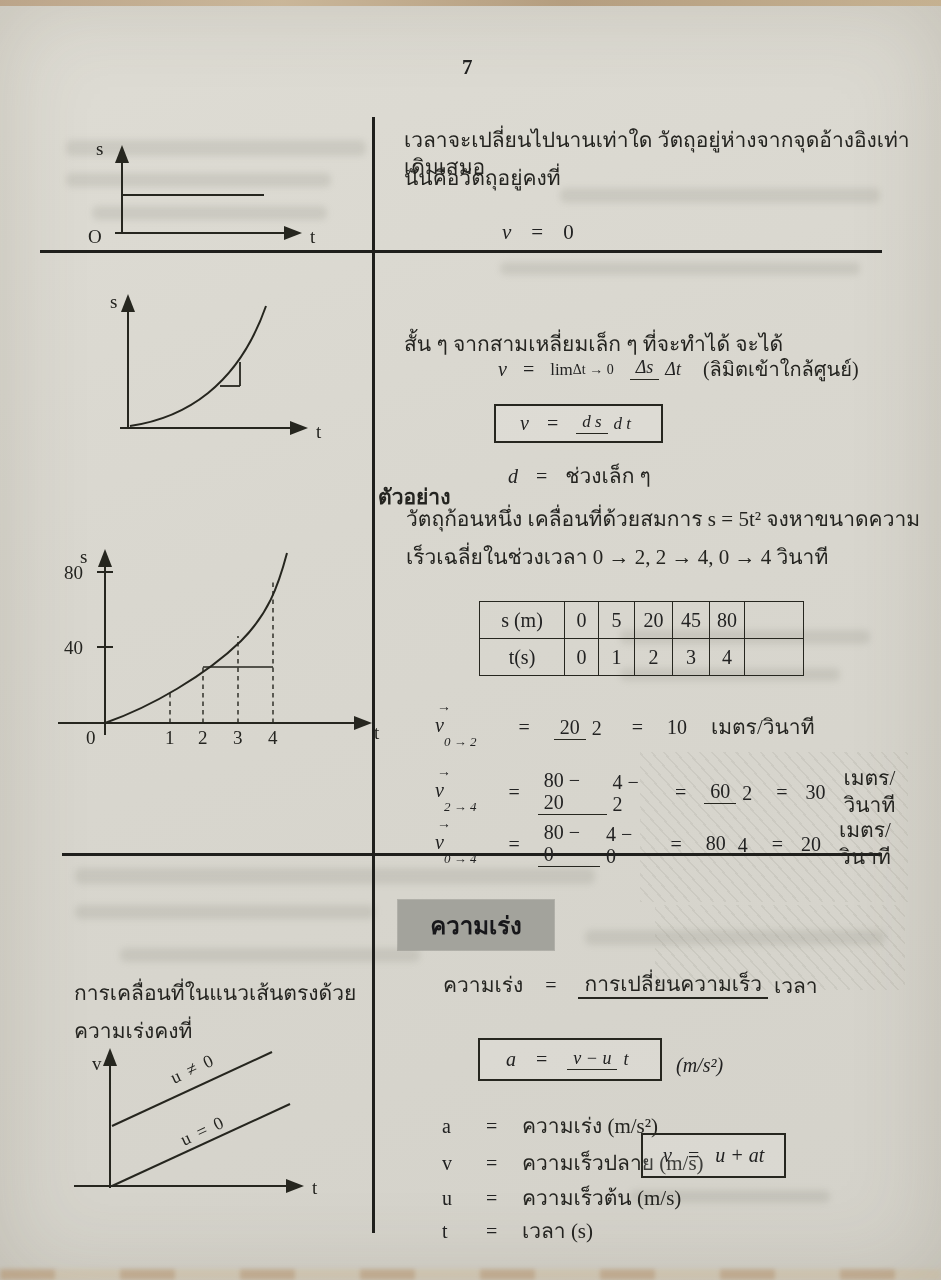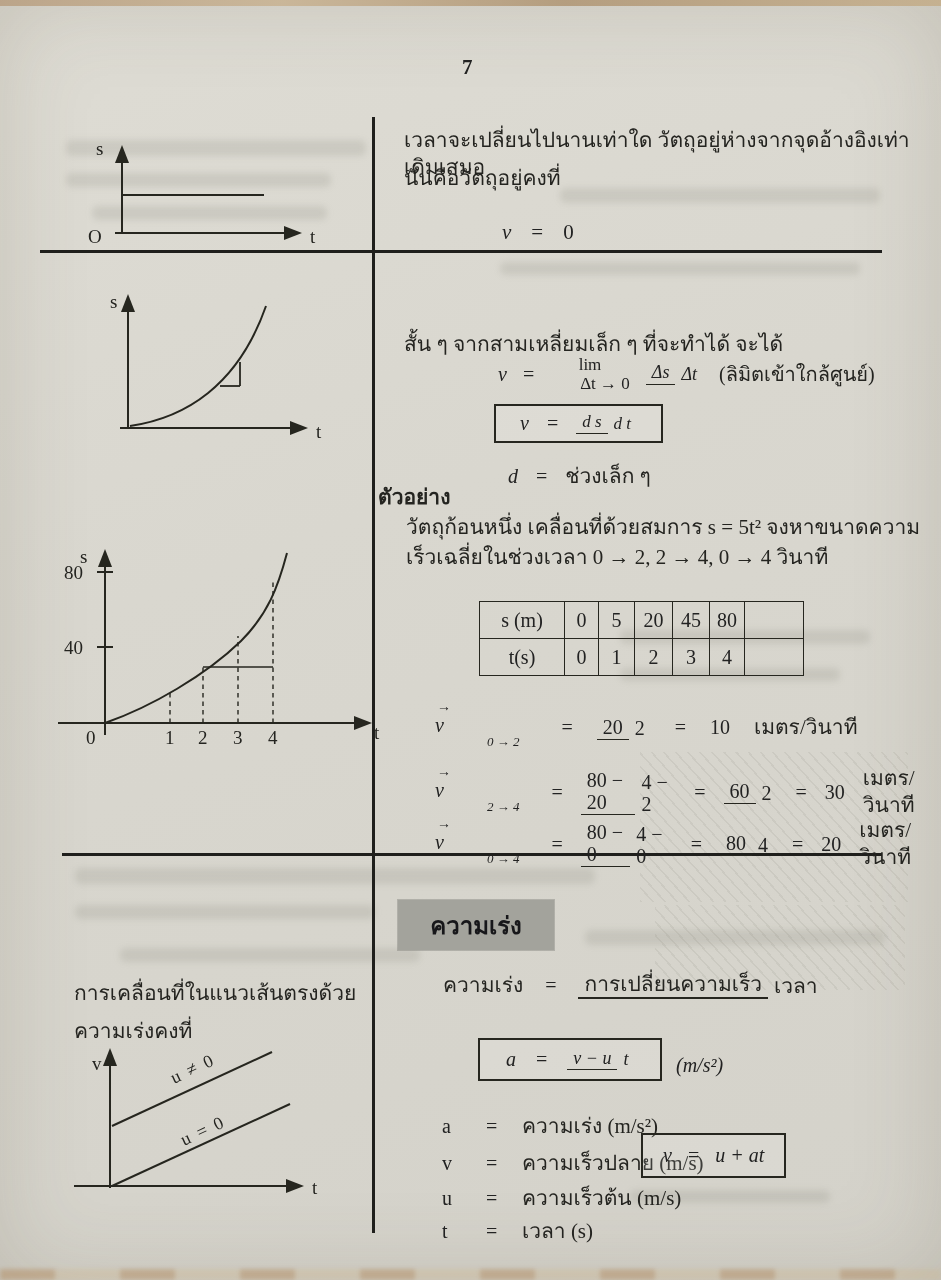--- a/index.html
+++ b/index.html
@@ -11,23 +11,23 @@
   .thai{font-size:21px;line-height:1.3;color:#242420;}
   .lat{font-family:"Liberation Serif","DejaVu Serif",serif;}
   .ital{font-style:italic;}
   .row{display:flex;align-items:center;}
   .frac{display:inline-flex;flex-direction:row;align-items:center;vertical-align:middle;line-height:1.1;}
   .fnum{border-bottom:1.6px solid #26261f;padding:0 6px 1px;}
   .fden{padding:1px 6px 0;}
   .ebox{border:2px solid #26261f;display:inline-flex;align-items:center;background:rgba(255,255,255,.12);}
   .vec{position:relative;display:inline-block;}
   .vecarrow{position:absolute;top:-15px;left:2px;font-size:14px;letter-spacing:0;}
-  .vsub{font-size:13px;position:relative;top:9px;white-space:nowrap;margin-left:43px;}
-  .limstack{display:inline-flex;flex-direction:column;align-items:center;line-height:1;}
-  .limsub{font-size:17px;margin-top:2px;white-space:nowrap;margin-left:30px;}
+  .vsub{font-size:13px;position:relative;top:9px;white-space:nowrap;}
+  .limstack{display:inline-flex;flex-direction:row;align-items:center;line-height:1;}
+  .limsub{font-size:14px;margin-top:2px;white-space:nowrap;}
   .hline{background:#1f1f1c;height:2.5px;}
   .vline{background:#1f1f1c;width:2.5px;}
   .ghost{background:rgba(120,118,104,.16);filter:blur(3px);border-radius:6px;pointer-events:none;}
   .hatch{background:repeating-linear-gradient(48deg,rgba(120,118,104,.20) 0 1.6px,transparent 1.6px 9px);
          opacity:.55;filter:blur(.4px);pointer-events:none;}
   .edge-top{left:0;top:0;width:941px;height:6px;
          background:linear-gradient(90deg,#b59877,#c7ae8a 30%,#ab8d68 60%,#c3a981);opacity:.75;}
   .edge-bottom{left:0;top:1269px;width:941px;height:11px;
          background:repeating-linear-gradient(90deg,rgba(178,136,88,.45) 0 55px,rgba(210,180,130,.25) 55px 120px);
          filter:blur(2px);}
@@ -126,21 +126,21 @@
     </span>
   </div>
 
   <div class="abs row" style="left:508px;top:463px;gap:18px;font-size:20px;">
     <span class="lat ital">d</span>
     <span class="lat">=</span>
     <span class="thai">ช่วงเล็ก ๆ</span>
   </div>
 
   <div class="abs thai" style="left:378px;top:484px;font-weight:600;">ตัวอย่าง</div>
-  <div class="abs thai" style="left:406px;top:506px;width:515px;margin-top:8px;">วัตถุก้อนหนึ่ง เคลื่อนที่ด้วยสมการ s  =  5t²  จงหาขนาดความ</div>
+  <div class="abs thai" style="left:406px;top:506px;width:515px;">วัตถุก้อนหนึ่ง เคลื่อนที่ด้วยสมการ s  =  5t²  จงหาขนาดความ</div>
   <div class="abs thai" style="left:406px;top:544px;width:515px;">เร็วเฉลี่ยในช่วงเวลา 0 →  2, 2 →  4, 0 →  4 วินาที</div>
 
   <svg class="abs" style="left:56px;top:543px;" width="335" height="220" viewBox="0 0 335 220">
     <text x="24" y="20" font-size="19">s</text>
     <line x1="49" y1="192" x2="49" y2="10" stroke="#26261f" stroke-width="2" marker-end="url(#ah)"></line>
     <line x1="2" y1="180" x2="312" y2="180" stroke="#26261f" stroke-width="2" marker-end="url(#ah)"></line>
     <line x1="41" y1="29" x2="57" y2="29" stroke="#26261f" stroke-width="2"></line>
     <line x1="41" y1="104" x2="57" y2="104" stroke="#26261f" stroke-width="2"></line>
     <text x="8" y="36" font-size="19">80</text>
     <text x="8" y="111" font-size="19">40</text>

